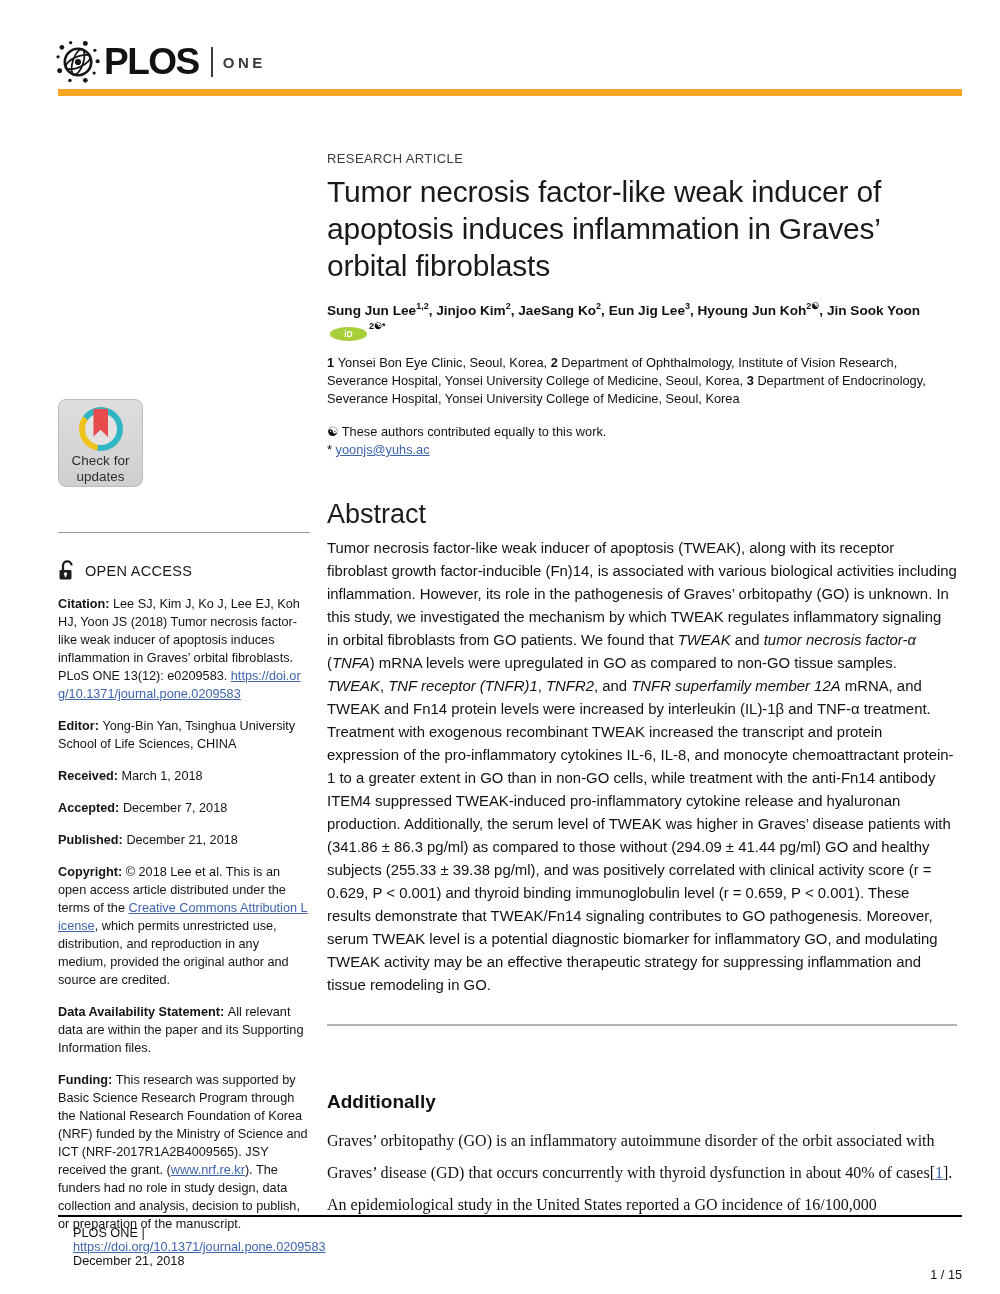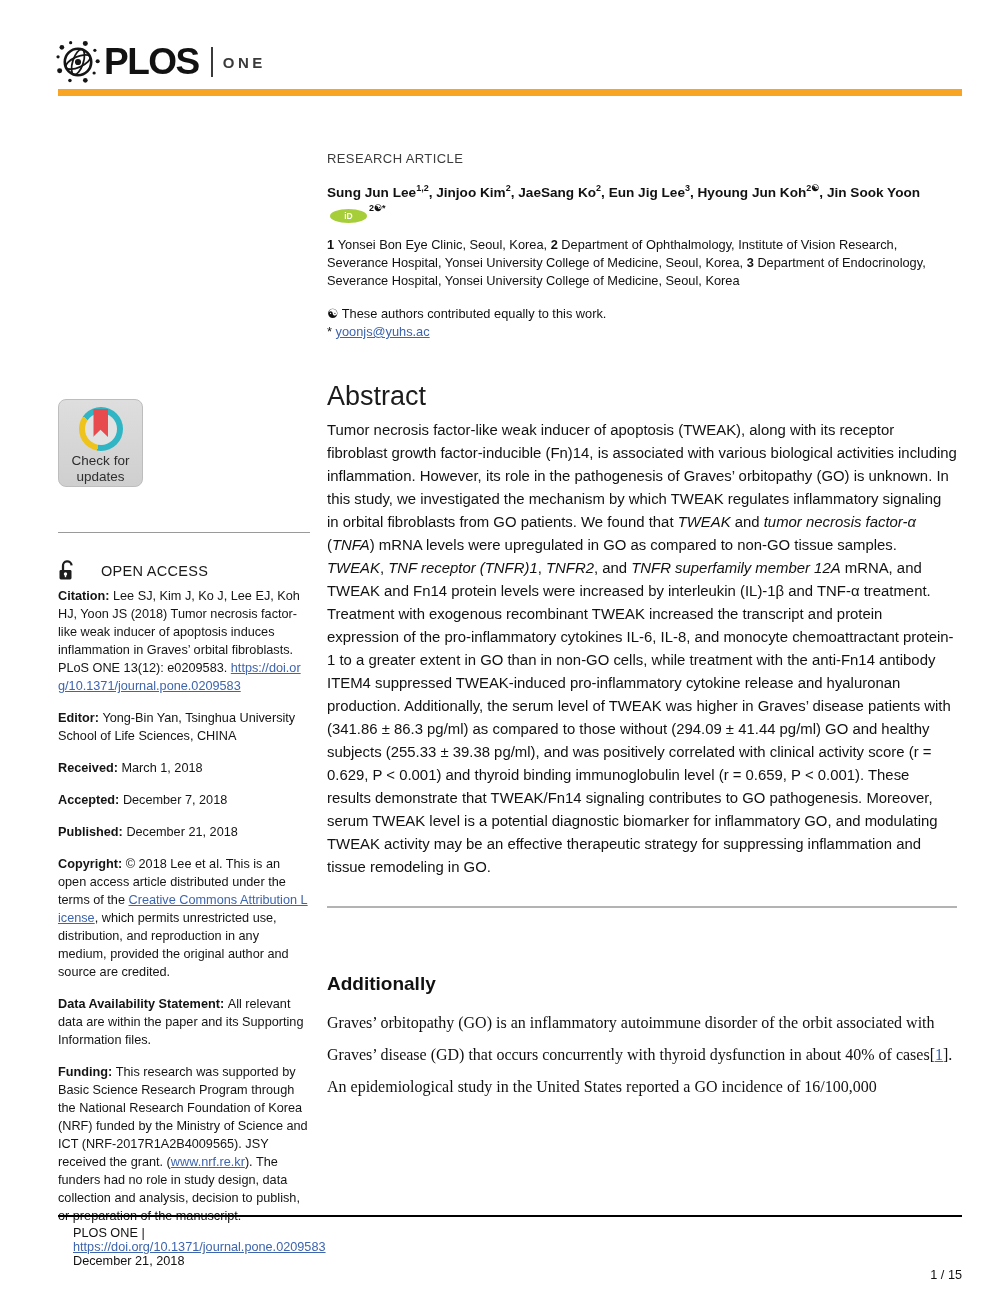--- a/index.html
+++ b/index.html
@@ -25,21 +25,21 @@
   .cfu-ring { position:absolute; left:50%; top:7px; transform:translateX(-50%);
     width:44px; height:44px; border-radius:50%;
     background:conic-gradient(from 0deg, #2fb5c4 0deg 190deg, #eec31c 190deg 305deg, #2fb5c4 305deg 360deg); }
   .cfu-ring-inner { position:absolute; left:6px; top:6px; width:32px; height:32px; border-radius:50%; background:#e2e2e2; }
   .cfu-bookmark { position:absolute; left:50%; top:9px; transform:translateX(-50%);
     width:15px; height:28px; background:#e84b4e;
     clip-path:polygon(0 0,100% 0,100% 100%,50% 74%,0 100%); }
   .cfu-text { position:absolute; left:0; right:0; top:53px; text-align:center;
     font-size:13.5px; line-height:16px; color:#2e2e2e; }
   .side-divider { border:none; border-top:1.5px solid #9a9a9a; margin:45px 0 27px; }
-  .oa-row { display:flex; align-items:center; gap:24px; margin-bottom:6px; }
+  .oa-row { display:flex; align-items:center; gap:8px; margin-bottom:14px; }
   .oa-label { font-size:14.5px; letter-spacing:0.3px; color:#1a1a1a; }
   .side-entry { margin-bottom:14px; }
   .side-entry .lnk { word-break:break-all; }
   .bd { font-weight:700; }
   .it { font-style:italic; }
   .lnk { color:#3e64ad; text-decoration:underline; cursor:pointer; }
 
   
   .main { position:absolute; top:151px; left:327px; width:630px; }
   .kicker { font-size:13px; color:#3c3c3c; letter-spacing:0.4px; }
@@ -124,20 +124,21 @@
     <p class="side-entry"><span class="bd">Received: </span><span>March 1, 2018</span></p>
     <p class="side-entry"><span class="bd">Accepted: </span><span>December 7, 2018</span></p>
     <p class="side-entry"><span class="bd">Published: </span><span>December 21, 2018</span></p>
     <p class="side-entry"><span class="bd">Copyright: </span><span>© 2018 Lee et al. This is an open access article distributed under the terms of the </span><a class="lnk">Creative Commons Attribution License</a><span>, which permits unrestricted use, distribution, and reproduction in any medium, provided the original author and source are credited.</span></p>
     <p class="side-entry"><span class="bd">Data Availability Statement: </span><span>All relevant data are within the paper and its Supporting Information files.</span></p>
     <p class="side-entry"><span class="bd">Funding: </span><span>This research was supported by Basic Science Research Program through the National Research Foundation of Korea (NRF) funded by the Ministry of Science and ICT (NRF-2017R1A2B4009565). JSY received the grant. (</span><a class="lnk">www.nrf.re.kr</a><span>). The funders had no role in study design, data collection and analysis, decision to publish, or preparation of the manuscript.</span></p>
   </div>
 
   <div class="main">
     <div class="kicker">RESEARCH ARTICLE</div>
+    <h1 class="title">Tumor necrosis factor-like weak inducer of apoptosis induces inflammation in Graves’ orbital fibroblasts</h1>
     <p class="authors"><span>Sung Jun Lee</span><sup><span>1,2</span></sup><span>, Jinjoo Kim</span><sup><span>2</span></sup><span>, JaeSang Ko</span><sup><span>2</span></sup><span>, Eun Jig Lee</span><sup><span>3</span></sup><span>, Hyoung Jun Koh</span><sup><span>2☯</span></sup><span>, Jin Sook Yoon</span><span class="inline-icon orcid-icon">iD</span><sup><span>2☯*</span></sup></p>
     <p class="affiliations"><span class="bd">1 </span><span>Yonsei Bon Eye Clinic, Seoul, Korea, </span><span class="bd">2 </span><span>Department of Ophthalmology, Institute of Vision Research, Severance Hospital, Yonsei University College of Medicine, Seoul, Korea, </span><span class="bd">3 </span><span>Department of Endocrinology, Severance Hospital, Yonsei University College of Medicine, Seoul, Korea</span></p>
     <p class="equal-note"><span>☯ These authors contributed equally to this work.</span></p>
     <p class="correspondence"><span>* </span><a class="lnk">yoonjs@yuhs.ac</a></p>
     <h2 class="abstract-heading">Abstract</h2>
     <p class="abstract-body"><span>Tumor necrosis factor-like weak inducer of apoptosis (TWEAK), along with its receptor fibroblast growth factor-inducible (Fn)14, is associated with various biological activities including inflammation. However, its role in the pathogenesis of Graves’ orbitopathy (GO) is unknown. In this study, we investigated the mechanism by which TWEAK regulates inflammatory signaling in orbital fibroblasts from GO patients. We found that </span><span class="it">TWEAK</span><span> and </span><span class="it">tumor necrosis factor-α</span><span> (</span><span class="it">TNFA</span><span>) mRNA levels were upregulated in GO as compared to non-GO tissue samples. </span><span class="it">TWEAK</span><span>, </span><span class="it">TNF receptor (TNFR)1</span><span>, </span><span class="it">TNFR2</span><span>, and </span><span class="it">TNFR superfamily member 12A</span><span> mRNA, and TWEAK and Fn14 protein levels were increased by interleukin (IL)-1β and TNF-α treatment. Treatment with exogenous recombinant TWEAK increased the transcript and protein expression of the pro-inflammatory cytokines IL-6, IL-8, and monocyte chemoattractant protein-1 to a greater extent in GO than in non-GO cells, while treatment with the anti-Fn14 antibody ITEM4 suppressed TWEAK-induced pro-inflammatory cytokine release and hyaluronan production. Additionally, the serum level of TWEAK was higher in Graves’ disease patients with (341.86 ± 86.3 pg/ml) as compared to those without (294.09 ± 41.44 pg/ml) GO and healthy subjects (255.33 ± 39.38 pg/ml), and was positively correlated with clinical activity score (r = 0.629, P &lt; 0.001) and thyroid binding immunoglobulin level (r = 0.659, P &lt; 0.001). These results demonstrate that TWEAK/Fn14 signaling contributes to GO pathogenesis. Moreover, serum TWEAK level is a potential diagnostic biomarker for inflammatory GO, and modulating TWEAK activity may be an effective therapeutic strategy for suppressing inflammation and tissue remodeling in GO.</span></p>
     <hr class="sep-rule">
     <h2 class="intro-heading">Additionally</h2>
     <p class="intro-body"><span>Graves’ orbitopathy (GO) is an inflammatory autoimmune disorder of the orbit associated with Graves’ disease (GD) that occurs concurrently with thyroid dysfunction in about 40% of cases[</span><a class="lnk">1</a><span>]. An epidemiological study in the United States reported a GO incidence of 16/100,000</span></p>
   </div>

